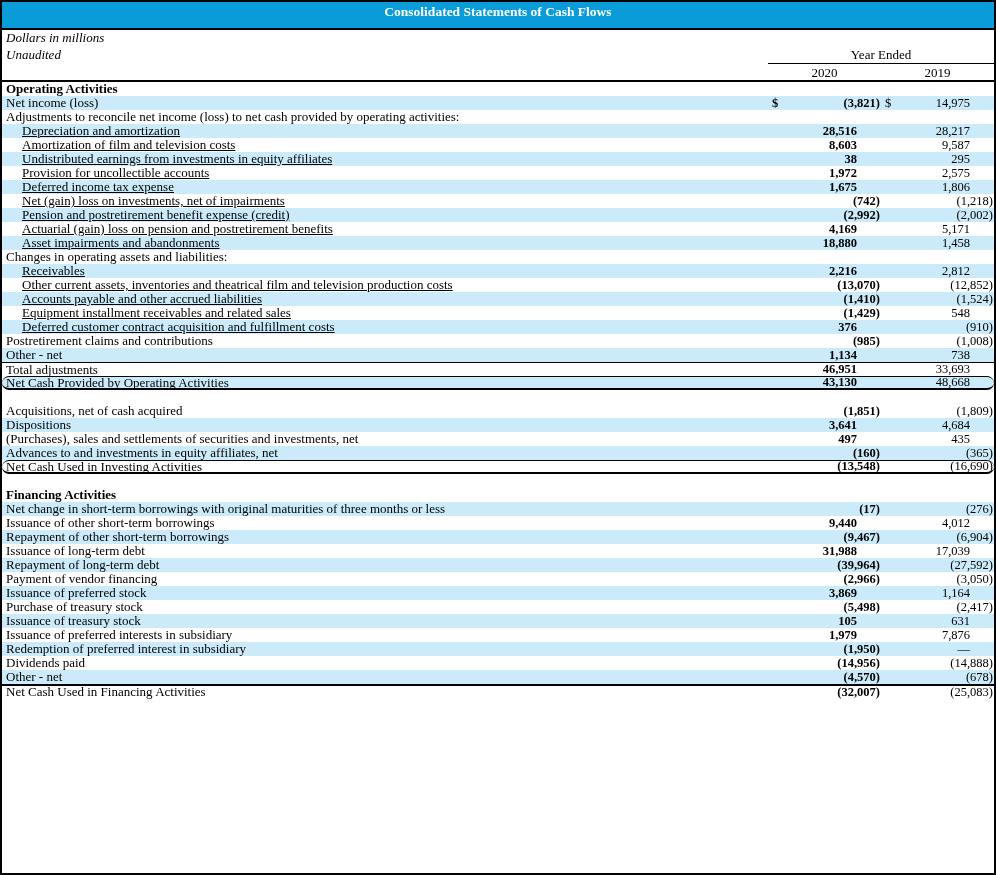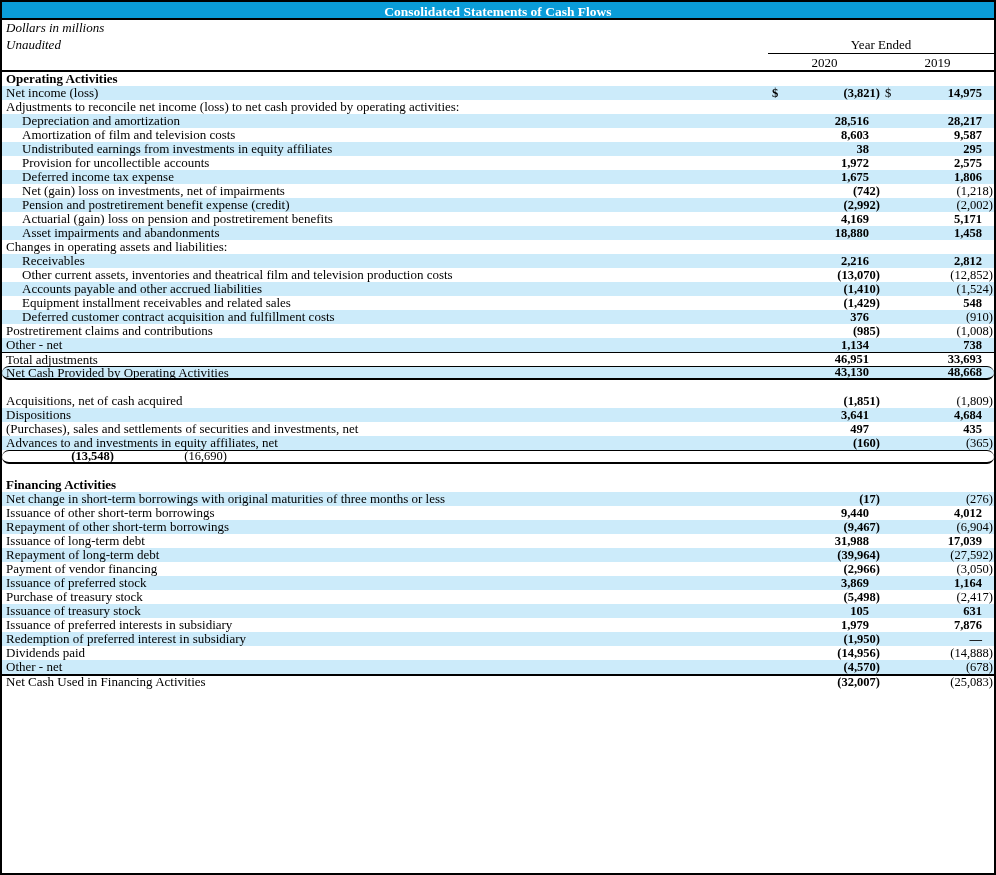--- a/index.html
+++ b/index.html
@@ -9,21 +9,21 @@
     color: #000;
     width: 996px;
   }
   .sheet {
     width: 996px;
     min-height: 875px;
     border: 2px solid #000;
     background: #fff;
   }
   .titlebar {
-    height: 18px;
+    height: 28px;
     line-height: 19px;
     background: var(--accent, #0a9cd8);
     border-bottom: 2px solid #000;
     color: #fff;
     font-weight: bold;
     font-size: 13.5px;
     text-align: center;
   }
   .hrow {
     display: flex;
@@ -66,39 +66,39 @@
     background: #fff;
   }
   .row.shaded { background: var(--shade, #ccebfa); }
   .row .lbl {
     flex: 1;
     padding-left: 4px;
     white-space: nowrap;
     overflow: hidden;
     line-height: 16px;
   }
-  .row .lbl.indent { padding-left: 20px; }
+  .row .lbl.indent { padding-left: 20px; text-decoration: underline; }
   .row.section .lbl { font-weight: bold; }
   .row.subtotal { border-top: 1px solid #000; }
   .row.total    { border-top: 1px solid #000; border-bottom: 2px solid #000; border-radius: 7px; }
   .row.grand    { border-top: 2px solid #000; }
 
   .val {
     width: 113px;
     display: flex;
     align-items: center;
     padding-left: 4px;
     padding-right: 1px;
     font-size: 12.5px;
     line-height: 15px;
   }
   .val .cur { text-align: left; }
   .val.v2020 .cur, .val.v2020 .num { font-weight: bold; }
   .val .num { margin-left: auto; white-space: nowrap; }
-  .val .num.pos { padding-right: 11px; font-weight: bold; }
+  .val .num.pos { padding-right: 23px; }
 </style>
 </head>
 <body>
 
 <div class="sheet">
 
   <div class="titlebar">Consolidated Statements of Cash Flows</div>
 
   <div class="hrow">
     <span class="meta">Dollars in millions</span>
@@ -375,20 +375,21 @@
         <div class="val v2020">
           <span class="cur"></span>
           <span class="num">(160)</span>
         </div>
         <div class="val v2019">
           <span class="cur"></span>
           <span class="num">(365)</span>
         </div>
       </div>
       <div class="row total">
+        <div class="lbl">Net Cash Used in Investing Activities</div>
         <div class="val v2020">
           <span class="cur"></span>
           <span class="num">(13,548)</span>
         </div>
         <div class="val v2019">
           <span class="cur"></span>
           <span class="num">(16,690)</span>
         </div>
       </div>
       <div class="row empty">

